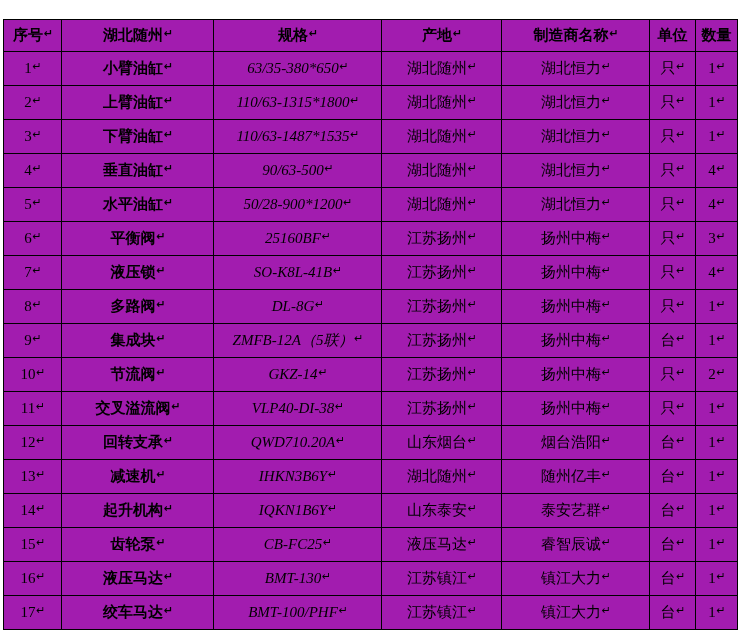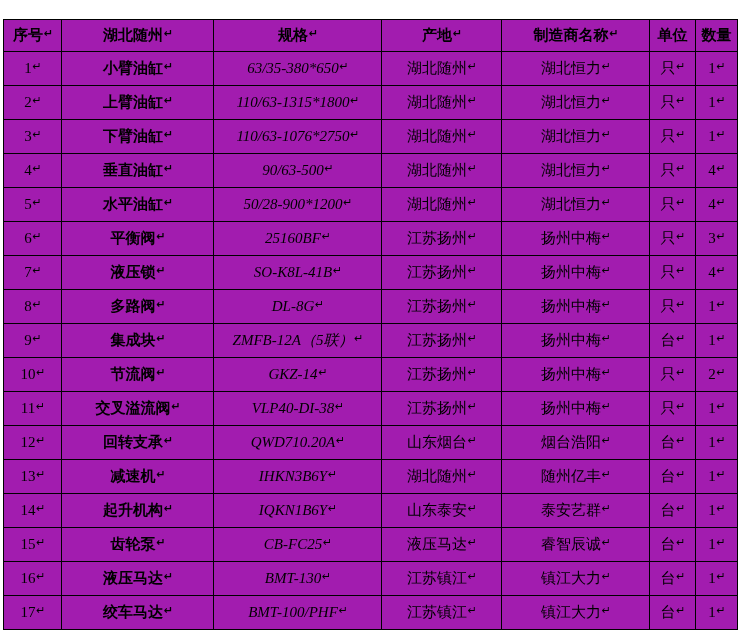--- a/index.html
+++ b/index.html
@@ -112,21 +112,21 @@
           <td class="name-col"><span class="cell-inner"><span>上臂油缸</span><span class="pmark">↵</span></span></td>
           <td class="spec-col"><span class="cell-inner"><span>110/63-1315*1800</span><span class="pmark">↵</span></span></td>
           <td class="orig-col"><span class="cell-inner"><span>湖北随州</span><span class="pmark">↵</span></span></td>
           <td class="maker-col"><span class="cell-inner"><span>湖北恒力</span><span class="pmark">↵</span></span></td>
           <td class="unit-col"><span class="cell-inner"><span>只</span><span class="pmark">↵</span></span></td>
           <td class="qty-col"><span class="cell-inner"><span>1</span><span class="pmark">↵</span></span></td>
         </tr>
         <tr>
           <td class="seq-col"><span class="cell-inner"><span>3</span><span class="pmark">↵</span></span></td>
           <td class="name-col"><span class="cell-inner"><span>下臂油缸</span><span class="pmark">↵</span></span></td>
-          <td class="spec-col"><span class="cell-inner"><span>110/63-1076*2750</span><span class="pmark">↵</span></span></td>
+          <td class="spec-col"><span class="cell-inner"><span>110/63-1487*1535</span><span class="pmark">↵</span></span></td>
           <td class="orig-col"><span class="cell-inner"><span>湖北随州</span><span class="pmark">↵</span></span></td>
           <td class="maker-col"><span class="cell-inner"><span>湖北恒力</span><span class="pmark">↵</span></span></td>
           <td class="unit-col"><span class="cell-inner"><span>只</span><span class="pmark">↵</span></span></td>
           <td class="qty-col"><span class="cell-inner"><span>1</span><span class="pmark">↵</span></span></td>
         </tr>
         <tr>
           <td class="seq-col"><span class="cell-inner"><span>4</span><span class="pmark">↵</span></span></td>
           <td class="name-col"><span class="cell-inner"><span>垂直油缸</span><span class="pmark">↵</span></span></td>
           <td class="spec-col"><span class="cell-inner"><span>90/63-500</span><span class="pmark">↵</span></span></td>
           <td class="orig-col"><span class="cell-inner"><span>湖北随州</span><span class="pmark">↵</span></span></td>

